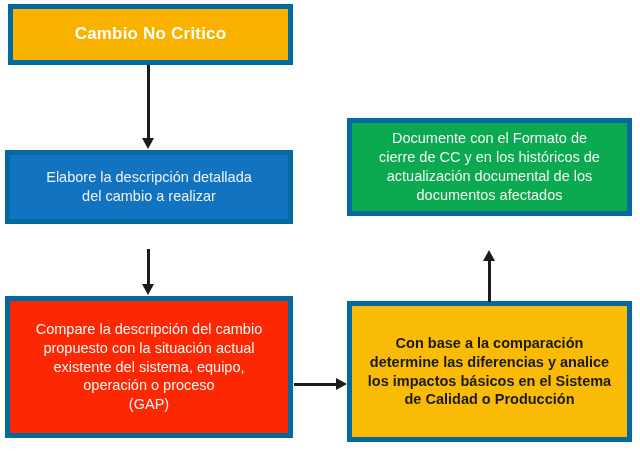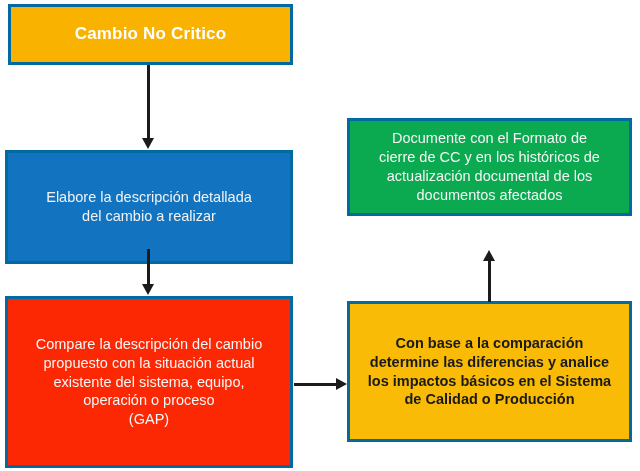--- a/index.html
+++ b/index.html
@@ -13,21 +13,21 @@
   #canvas {
     position: relative;
     width: 640px;
     height: 471px;
     background: #ffffff;
     overflow: hidden;
   }
   .node {
     position: absolute;
     box-sizing: border-box;
-    border: 3px solid #0369a1;
+    border: 5px solid #0369a1;
     display: flex;
     align-items: center;
     justify-content: center;
     text-align: center;
     line-height: 1.30;
     padding: 2px 0;
     -webkit-font-smoothing: antialiased;
   }
   .node .txt {
     display: block;
@@ -46,33 +46,33 @@
     font-size: 17px;
     font-weight: bold;
     letter-spacing: 0.2px;
   }
 
   
   #node-describe {
     left: 5px;
     top: 150px;
     width: 288px;
-    height: 114px;
+    height: 74px;
     background: #1274c0;
     color: #f2f2f2;
     font-size: 14.5px;
     font-weight: normal;
   }
 
   
   #node-compare {
     left: 5px;
     top: 296px;
     width: 288px;
-    height: 172px;
+    height: 142px;
     background: #fc2703;
     color: #f7f7f7;
     font-size: 14.5px;
     font-weight: normal;
   }
 
   
   #node-document {
     left: 347px;
     top: 118px;

